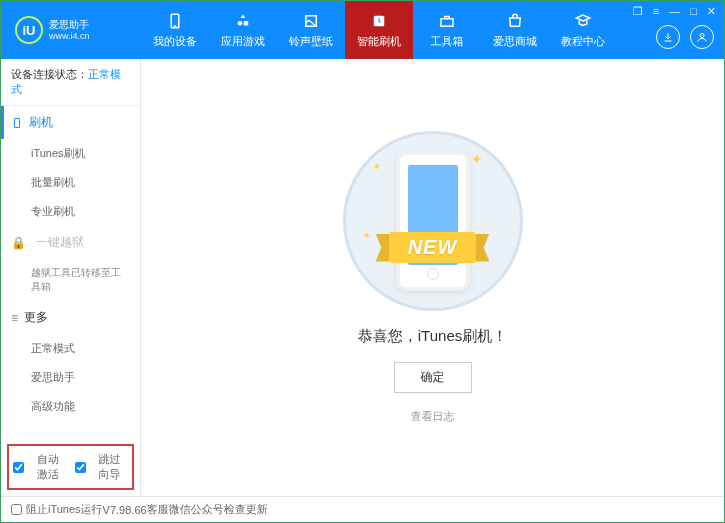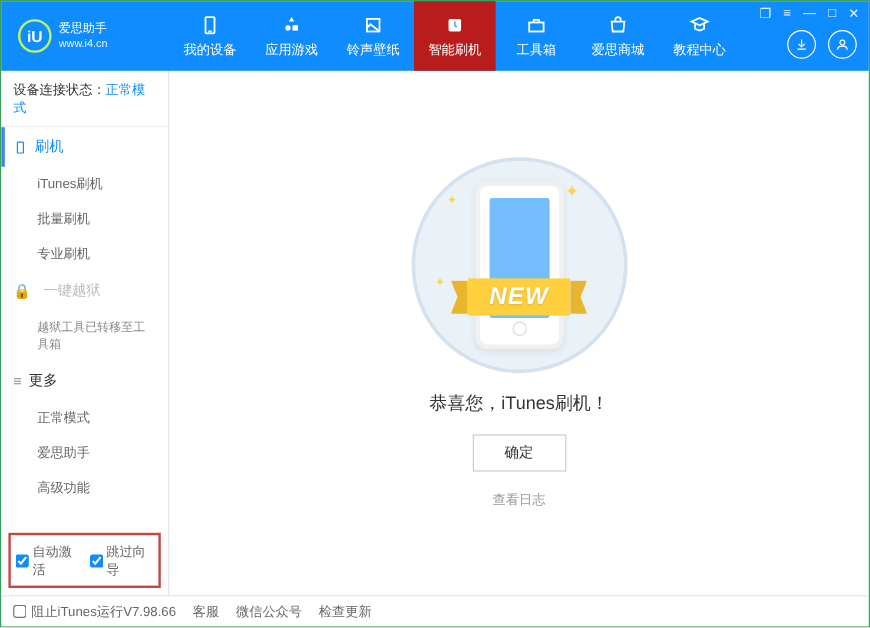--- a/index.html
+++ b/index.html
@@ -23,40 +23,40 @@
 .side{width:140px;background:#fff;border-right:1px solid #e5e5e5;display:flex;flex-direction:column;font-size:12px}
 .conn{padding:8px 10px;font-size:11px;color:#333;border-bottom:1px solid #eee}
 .conn .nm{color:#0f8cff}
 .sec-h{display:flex;align-items:center;gap:6px;padding:8px 10px;color:#333;cursor:pointer}
 .sec-h.blue{color:#0f8cff;border-left:3px solid #3b82f6;padding-left:7px}
 .sub{padding:7px 10px 7px 30px;color:#666;cursor:pointer;font-size:11px}
 .sub.act{background:#d6ecff;color:#0f8cff}
 .sub.lk{color:#888;font-size:10px}
 .lk-ico{color:#bbb;margin-right:4px}
 .chk-row{border:2px solid #c94545;margin:6px;padding:6px 4px;display:flex;gap:8px;font-size:11px;color:#666}
-.chk-row label{display:flex;align-items:center;gap:3px;cursor:pointer}
+.chk-row label{display:flex;align-items:center;gap:13px;cursor:pointer}
 .chk-row input{accent-color:#0f8cff;width:11px;height:11px}
 .main{flex:1;display:flex;flex-direction:column;align-items:center;justify-content:center;gap:16px;position:relative}
 .ill{width:200px;height:180px;position:relative;display:flex;align-items:center;justify-content:center}
 .circle-bg{width:180px;height:180px;border-radius:50%;background:#eaf1f7;border:3px solid #d4e2ef;position:absolute}
 .phone{width:74px;height:140px;background:#fff;border-radius:10px;border:4px solid #f0f0f0;position:relative;z-index:2;box-shadow:0 2px 6px rgba(0,0,0,.08)}
 .phone::before{content:"";position:absolute;top:10px;left:8px;right:8px;bottom:22px;background:#74beff;border-radius:2px}
 .phone::after{content:"";position:absolute;bottom:7px;left:50%;transform:translateX(-50%);width:10px;height:10px;border:1.5px solid #ddd;border-radius:50%}
 .ribbon{position:absolute;z-index:3;bottom:48px;display:flex;align-items:center}
 .rib-e{width:14px;height:28px;background:#e8b62e}
 .rib-e.l{clip-path:polygon(0 0,100% 0,100% 100%,0 100%,40% 50%)}
 .rib-e.r{clip-path:polygon(0 0,100% 0,60% 50%,100% 100%,0 100%)}
 .rib-m{background:#ffcf3e;padding:4px 18px;font-weight:900;font-size:20px;color:#fff;letter-spacing:1px;font-style:italic;text-shadow:0 1px 2px rgba(0,0,0,.15)}
 .stars{position:absolute;z-index:4;color:#ffd24d;font-size:10px}
 .msg{font-size:15px;color:#333}
 .btn{padding:6px 26px;border:1px solid #ccc;background:#fff;font-size:12px;cursor:pointer;color:#333}
 .log-l{font-size:11px;color:#999;cursor:pointer}
 .ftr{height:26px;border-top:1px solid #e5e5e5;display:flex;align-items:center;padding:0 10px;font-size:11px;color:#666;justify-content:flex-start}
 .ftr-l{display:flex;align-items:center;gap:5px}
-.ftr-r{display:flex;align-items:center;gap:14px}
+.ftr-r{display:flex;align-items:center;}
 .ico{display:inline-flex}
 </style>
 </head>
 <body>
 
 <div class="app">
 <div class="hdr">
   <div class="brand">
     <div class="logo">iU</div>
     <div class="brand-t">

